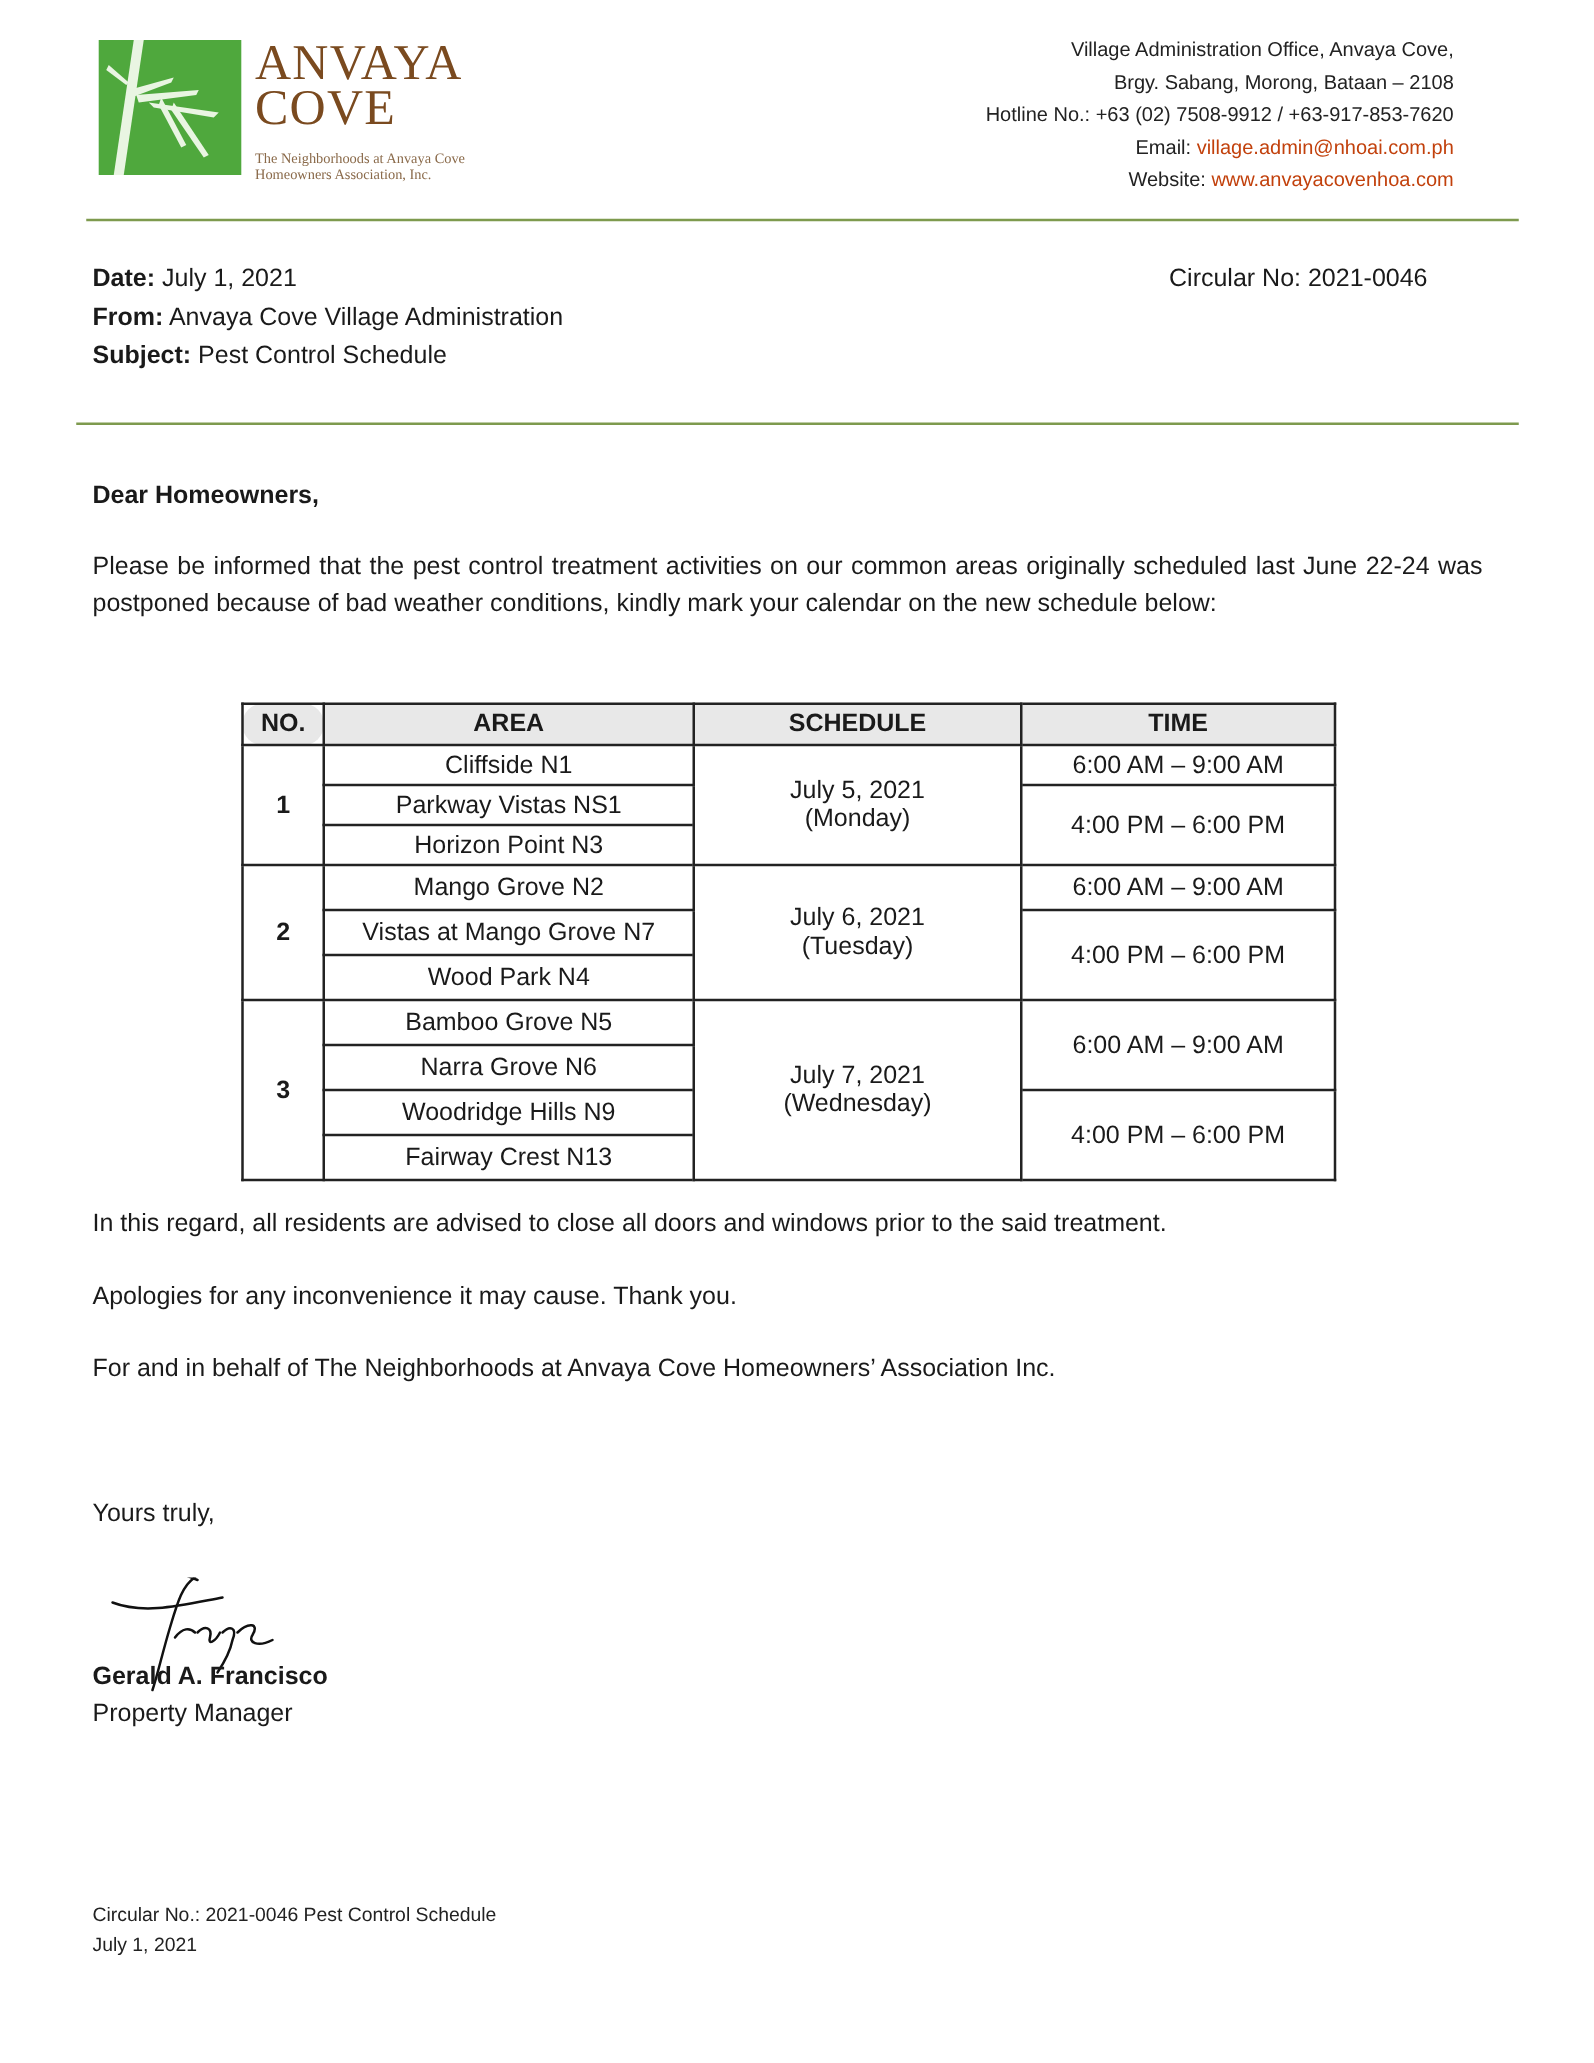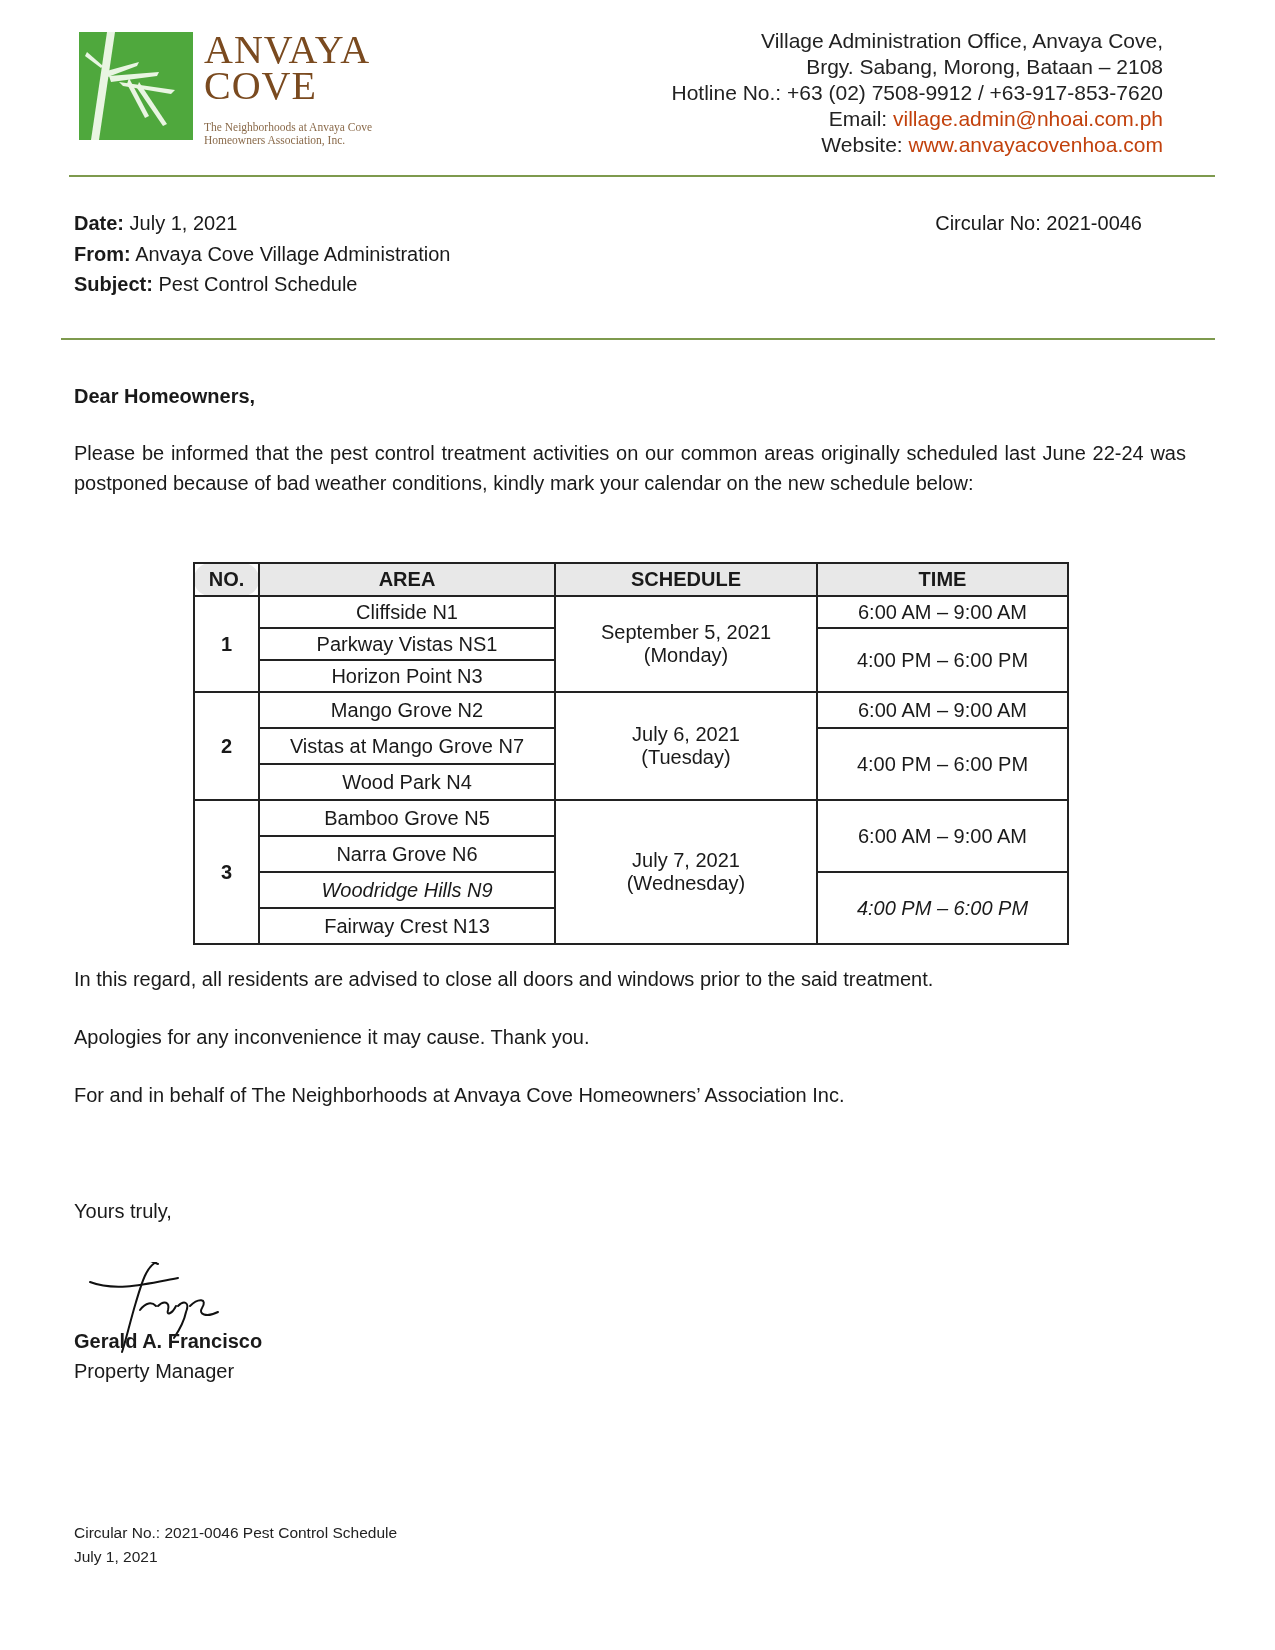--- a/index.html
+++ b/index.html
@@ -11,21 +11,21 @@
   .abs { position: absolute; }
 
   
   #logo-mark { left: 79px; top: 32px; width: 114px; height: 108px; background: #4fa83d; }
   #logo-mark svg { width: 100%; height: 100%; display: block; }
   #logo-name { left: 204px; top: 32px; font-family: "Liberation Serif", "DejaVu Serif", serif; color: #7a4a1f; line-height: 36px; }
   #logo-name .big { font-size: 40px; letter-spacing: 1px; display: block; }
   #logo-tagline { left: 204px; top: 121px; font-family: "Liberation Serif", "DejaVu Serif", serif; color: #8a6a4a; font-size: 11.5px; line-height: 13px; }
 
   
-  #address { right: 112px; top: 28px; text-align: right; font-size: 21px; line-height: 26px; color: #222; }
+  #address { right: 112px; top: 28px; text-align: right; font-size: 16px; line-height: 26px; color: #222; }
   #address .green { color: #c2410c; }
 
   .rule { left: 69px; width: 1146px; height: 2px; background: #7e9a4e; }
 
   
   #memo { left: 74px; top: 208px; font-size: 20px; line-height: 30.5px; }
   #memo b { font-weight: bold; }
   #circular-no { right: 133px; top: 208px; font-size: 20px; line-height: 30px; }
 
   
@@ -104,21 +104,21 @@
       <th class="col-sched">SCHEDULE</th>
       <th class="col-time">TIME</th>
     </tr>
   </thead>
   <tbody>
 
     <tr style="height:32px;">
       <td rowspan="3" class="no-cell">1</td>
       <td>Cliffside N1</td>
       <td rowspan="3">
-          <div>September 5, 2021</div>
+          <div>July 5, 2021</div>
           <div>(Monday)</div>
         </td>
       <td>6:00 AM – 9:00 AM</td>
     </tr>
     <tr style="height:32px;">
       <td>Parkway Vistas NS1</td>
       <td rowspan="2">4:00 PM – 6:00 PM</td>
     </tr>
     <tr style="height:32px;">
       <td>Horizon Point N3</td>
@@ -146,21 +146,21 @@
       <td>Bamboo Grove N5</td>
       <td rowspan="4">
           <div>July 7, 2021</div>
           <div>(Wednesday)</div>
         </td>
       <td rowspan="2">6:00 AM – 9:00 AM</td>
     </tr>
     <tr style="height:36px;">
       <td>Narra Grove N6</td>
     </tr>
-    <tr style="height:36px;font-style:italic;">
+    <tr style="height:36px;">
       <td>Woodridge Hills N9</td>
       <td rowspan="2">4:00 PM – 6:00 PM</td>
     </tr>
     <tr style="height:36px;">
       <td>Fairway Crest N13</td>
     </tr>
   </tbody>
 </table>
 
 <div class="abs para" style="top:964px;">In this regard, all residents are advised to close all doors and windows prior to the said treatment.</div>

